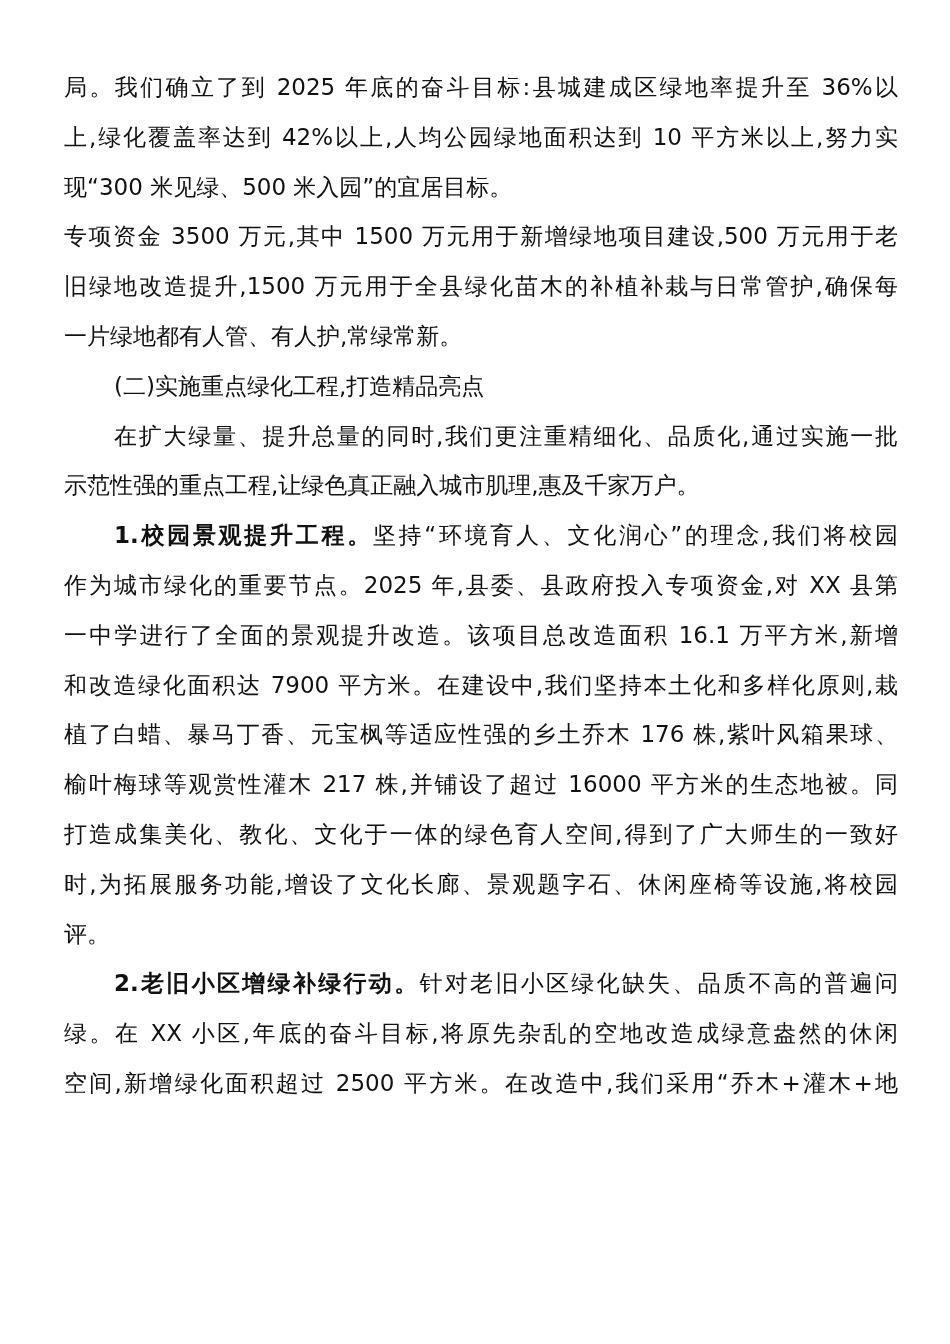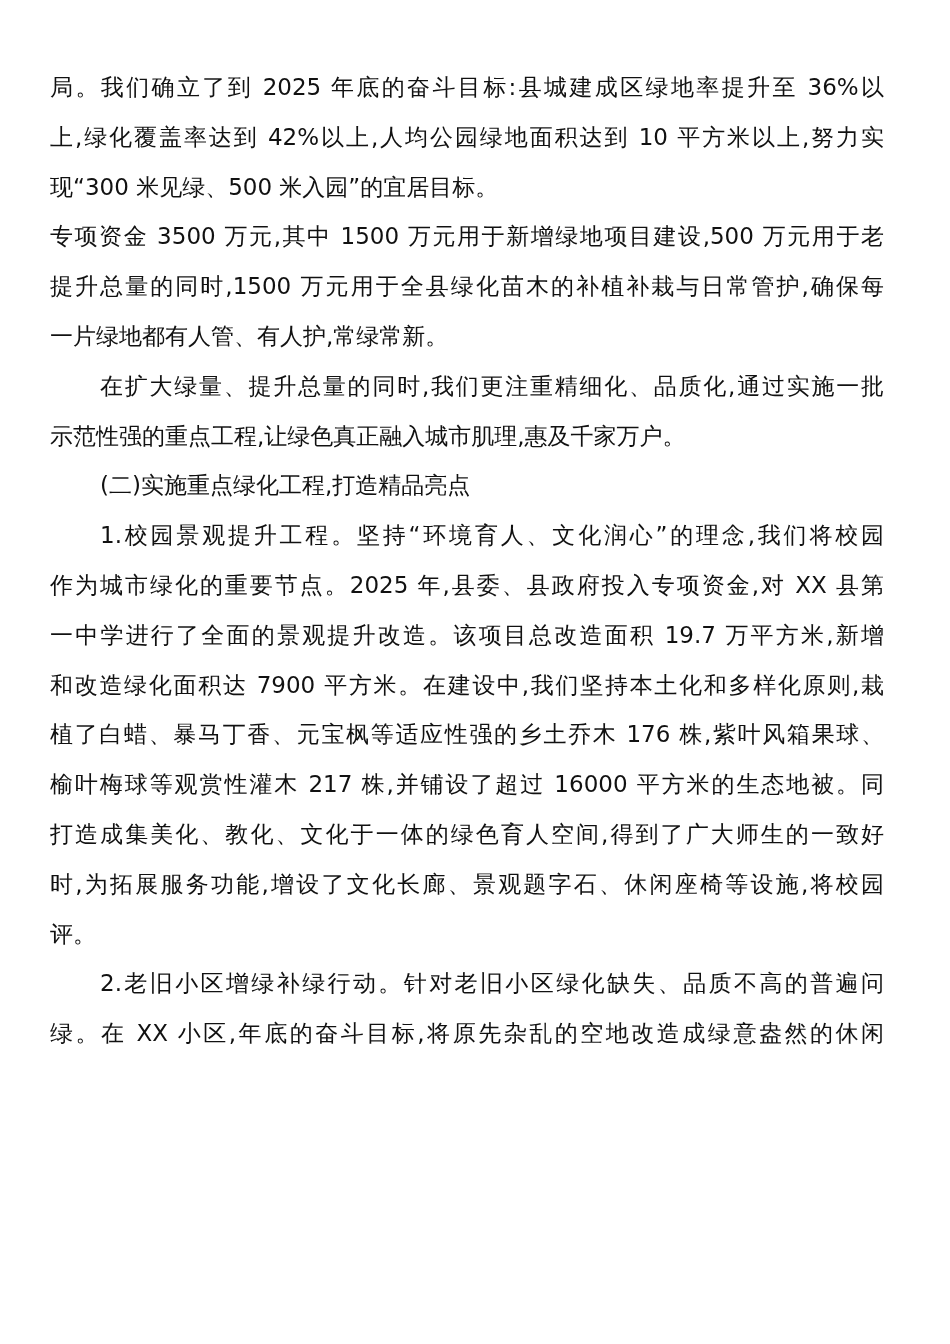--- a/index.html
+++ b/index.html
@@ -10,80 +10,81 @@
     body {
       width: 950px;
       height: 1344px;
       position: relative;
       overflow: hidden;
       font-family: "DejaVu Sans", "Liberation Sans", sans-serif;
       color: #111111;
     }
     .page {
       position: absolute;
-      left: 50px;
+      left: 64px;
       top: 63px;
       width: 834px;
     }
     .line {
       display: block;
       height: 49.8px;
       line-height: 49.8px;
       font-size: 23px;
       white-space: nowrap;
       text-align: justify;
       text-align-last: justify;
       letter-spacing: 0;
     }
     .line.last {
       text-align-last: left;
     }
     .line.indent {
       padding-left: 50px;
     }
     .bold {
-      font-weight: normal;
+      font-weight: bold;
     }
   </style>
 </head>
 <body>
 
 <div class="page">
 
   <div>
     <span class="line">局。我们确立了到 2025 年底的奋斗目标:县城建成区绿地率提升至 36%以</span>
     <span class="line">上,绿化覆盖率达到 42%以上,人均公园绿地面积达到 10 平方米以上,努力实</span>
     <span class="line last">现“300 米见绿、500 米入园”的宜居目标。</span>
   </div>
 
   <div>
     <span class="line">专项资金 3500 万元,其中 1500 万元用于新增绿地项目建设,500 万元用于老</span>
-    <span class="line">提升总量的同时,1500 万元用于全县绿化苗木的补植补栽与日常管护,确保每</span>
+    <span class="line">旧绿地改造提升,1500 万元用于全县绿化苗木的补植补栽与日常管护,确保每</span>
     <span class="line last">一片绿地都有人管、有人护,常绿常新。</span>
+  </div>
+
+  <div>
+    <span class="line indent last">(二)实施重点绿化工程,打造精品亮点</span>
   </div>
 
   <div>
     <span class="line indent">在扩大绿量、提升总量的同时,我们更注重精细化、品质化,通过实施一批</span>
     <span class="line last">示范性强的重点工程,让绿色真正融入城市肌理,惠及千家万户。</span>
   </div>
 
   <div>
-    <span class="line indent last">(二)实施重点绿化工程,打造精品亮点</span>
-  </div>
-
-  <div>
     <span class="line indent"><span class="bold">1.校园景观提升工程。</span><span>坚持“环境育人、文化润心”的理念,我们将校园</span></span>
     <span class="line">作为城市绿化的重要节点。2025 年,县委、县政府投入专项资金,对 XX 县第</span>
-    <span class="line">一中学进行了全面的景观提升改造。该项目总改造面积 19.7 万平方米,新增</span>
+    <span class="line">一中学进行了全面的景观提升改造。该项目总改造面积 16.1 万平方米,新增</span>
     <span class="line">和改造绿化面积达 7900 平方米。在建设中,我们坚持本土化和多样化原则,栽</span>
     <span class="line">植了白蜡、暴马丁香、元宝枫等适应性强的乡土乔木 176 株,紫叶风箱果球、</span>
     <span class="line">榆叶梅球等观赏性灌木 217 株,并铺设了超过 16000 平方米的生态地被。同</span>
     <span class="line">打造成集美化、教化、文化于一体的绿色育人空间,得到了广大师生的一致好</span>
     <span class="line">时,为拓展服务功能,增设了文化长廊、景观题字石、休闲座椅等设施,将校园</span>
     <span class="line last">评。</span>
   </div>
 
   <div>
     <span class="line indent"><span class="bold">2.老旧小区增绿补绿行动。</span><span>针对老旧小区绿化缺失、品质不高的普遍问</span></span>
     <span class="line">绿。在 XX 小区,年底的奋斗目标,将原先杂乱的空地改造成绿意盎然的休闲</span>
+    <span class="line">空间,新增绿化面积超过 2500 平方米。在改造中,我们采用“乔木+灌木+地</span>
   </div>
 
 </div>
 
 </body></html>

